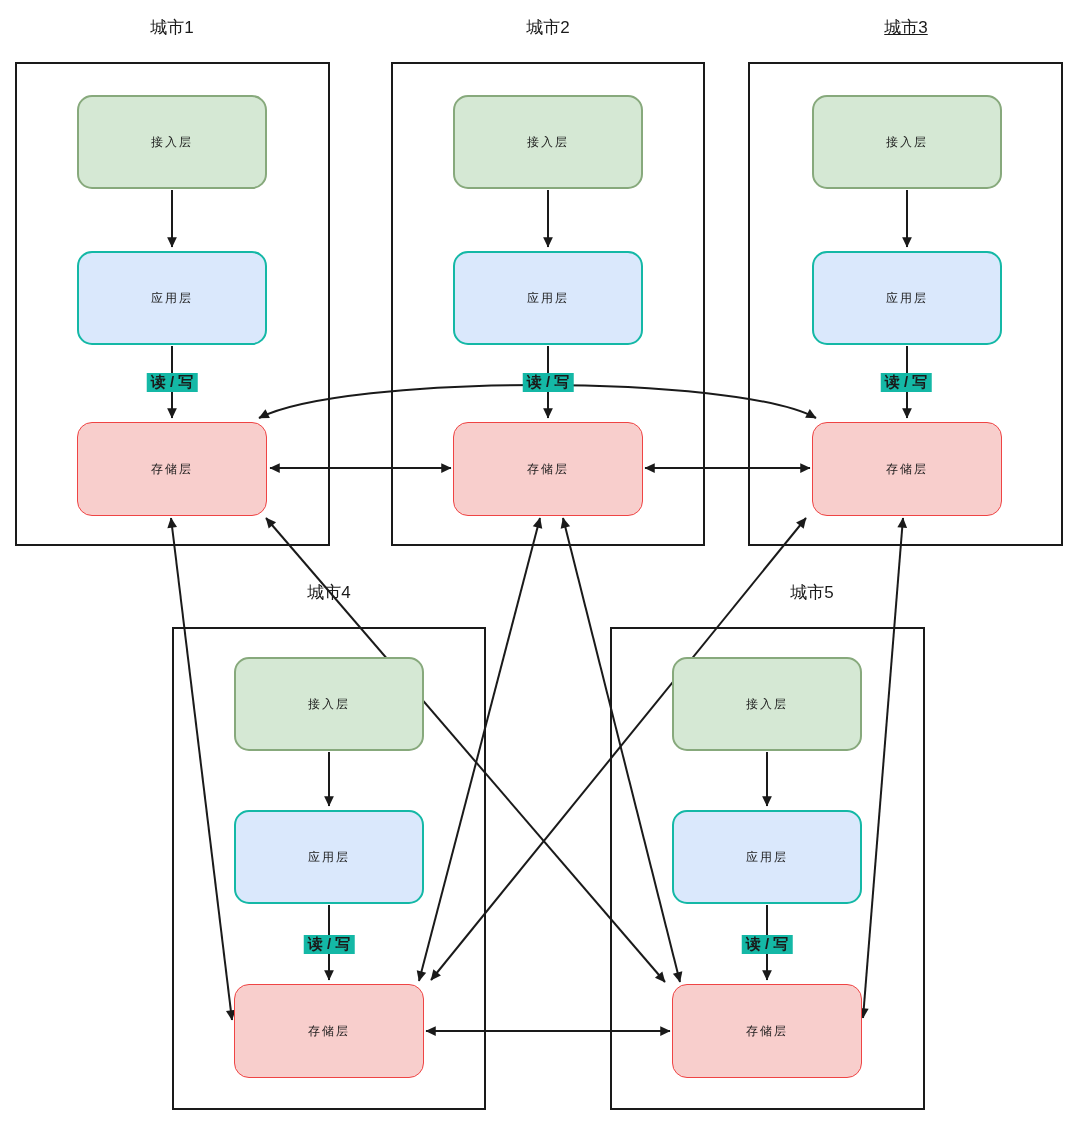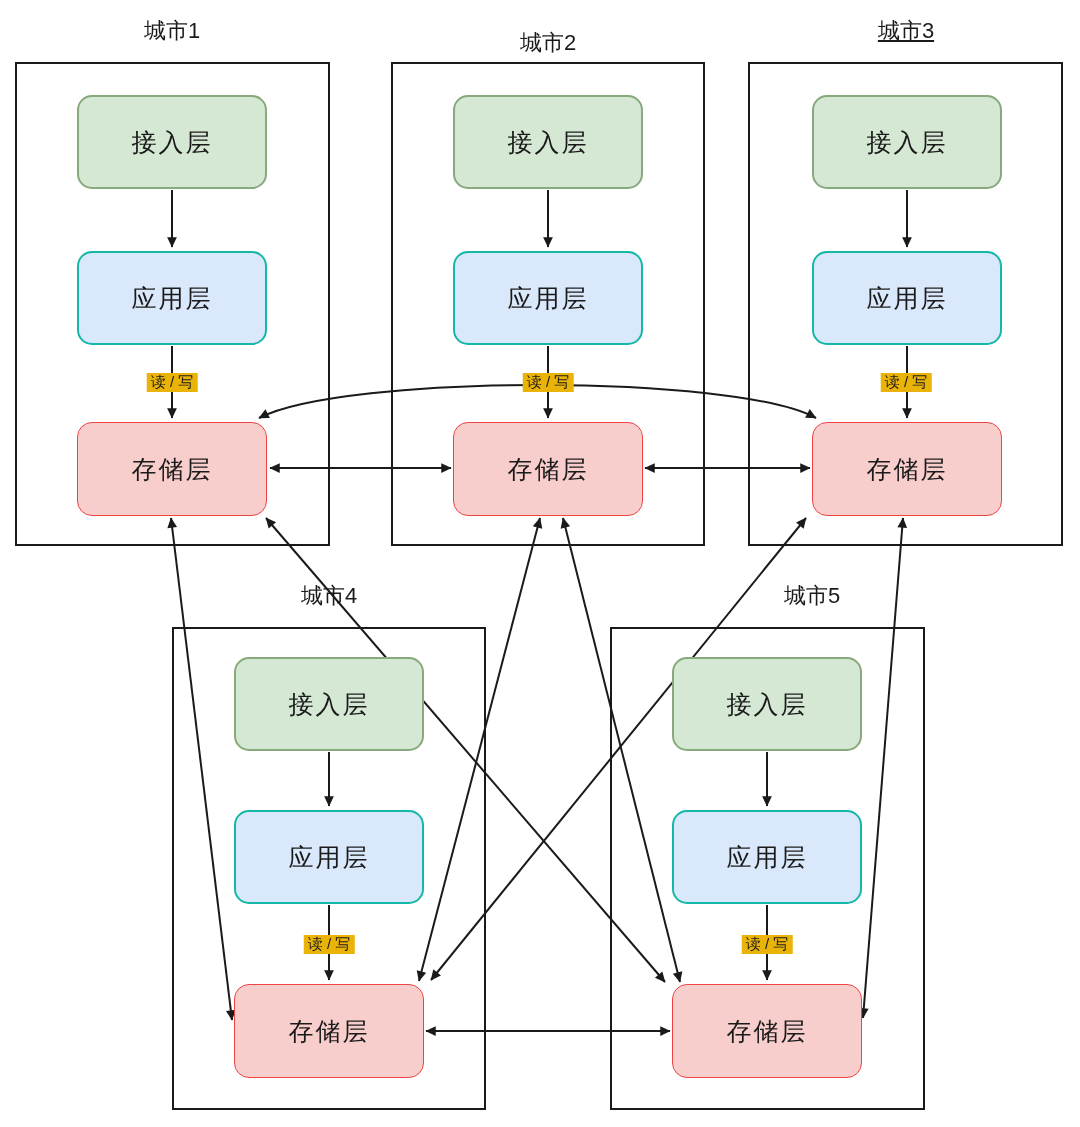--- a/index.html
+++ b/index.html
@@ -2,42 +2,42 @@
 <html><head>
 <meta charset="utf-8">
 <style>
   html,body{margin:0;padding:0;background:#ffffff;}
   #stage{
     position:relative;width:1080px;height:1127px;background:#ffffff;
     font-family:"Liberation Sans","DejaVu Sans",sans-serif;color:#1a1a1a;
     overflow:hidden;
   }
   .city-box{position:absolute;border:2px solid #1a1a1a;background:transparent;box-sizing:border-box;}
-  .city-title{position:absolute;transform:translateX(-50%);font-size:22px;color:#1a1a1a;white-space:nowrap;}
+  .city-title{position:absolute;transform:translateX(-50%);font-size:17px;color:#1a1a1a;white-space:nowrap;}
   .node{
     position:absolute;width:190px;height:94px;border-radius:15px;box-sizing:border-box;
     display:flex;align-items:center;justify-content:center;
-    font-size:25px;letter-spacing:2px;white-space:nowrap;z-index:3;
+    font-size:12px;letter-spacing:2px;white-space:nowrap;z-index:3;
   }
   .node.green{background:#d5e8d4;border:2px solid #87a97c;}
   .node.blue{background:#dae8fc;border:2px solid #14b8a6;}
   .node.red{background:#f8cecc;border:1px solid #ef4444;}
   .rw-label{
-    position:absolute;transform:translateX(-50%);background:#eab308;
-    font-size:15px;padding:0 4px;z-index:4;white-space:nowrap;color:#1a1a1a;
+    position:absolute;transform:translateX(-50%);background:#14b8a6;
+    font-size:15px;padding:0 4px;z-index:4;white-space:nowrap;color:#1a1a1a;font-weight:bold;
   }
   #edges{position:absolute;left:0;top:0;z-index:2;pointer-events:none;}
   
   .c1{left:15px;top:62px;width:315px;height:484px;}
   .c2{left:391px;top:62px;width:314px;height:484px;}
   .c3{left:748px;top:62px;width:315px;height:484px;}
   .c4{left:172px;top:627px;width:314px;height:483px;}
   .c5{left:610px;top:627px;width:315px;height:483px;}
   
-  .t1{left:172px;top:16px;} .t2{left:548px;top:28px;} .t3{left:906px;top:16px;text-decoration:underline;}
+  .t1{left:172px;top:16px;} .t2{left:548px;top:16px;} .t3{left:906px;top:16px;text-decoration:underline;}
   .t4{left:329px;top:581px;} .t5{left:812px;top:581px;}
   
   .n-c1-access{left:77px;top:95px;}  .n-c1-app{left:77px;top:251px;}  .n-c1-storage{left:77px;top:422px;}
   .n-c2-access{left:453px;top:95px;} .n-c2-app{left:453px;top:251px;} .n-c2-storage{left:453px;top:422px;}
   .n-c3-access{left:812px;top:95px;} .n-c3-app{left:812px;top:251px;} .n-c3-storage{left:812px;top:422px;}
   .n-c4-access{left:234px;top:657px;} .n-c4-app{left:234px;top:810px;} .n-c4-storage{left:234px;top:984px;}
   .n-c5-access{left:672px;top:657px;} .n-c5-app{left:672px;top:810px;} .n-c5-storage{left:672px;top:984px;}
   
   .rw1{left:172px;top:373px;} .rw2{left:548px;top:373px;} .rw3{left:906px;top:373px;}
   .rw4{left:329px;top:935px;} .rw5{left:767px;top:935px;}

